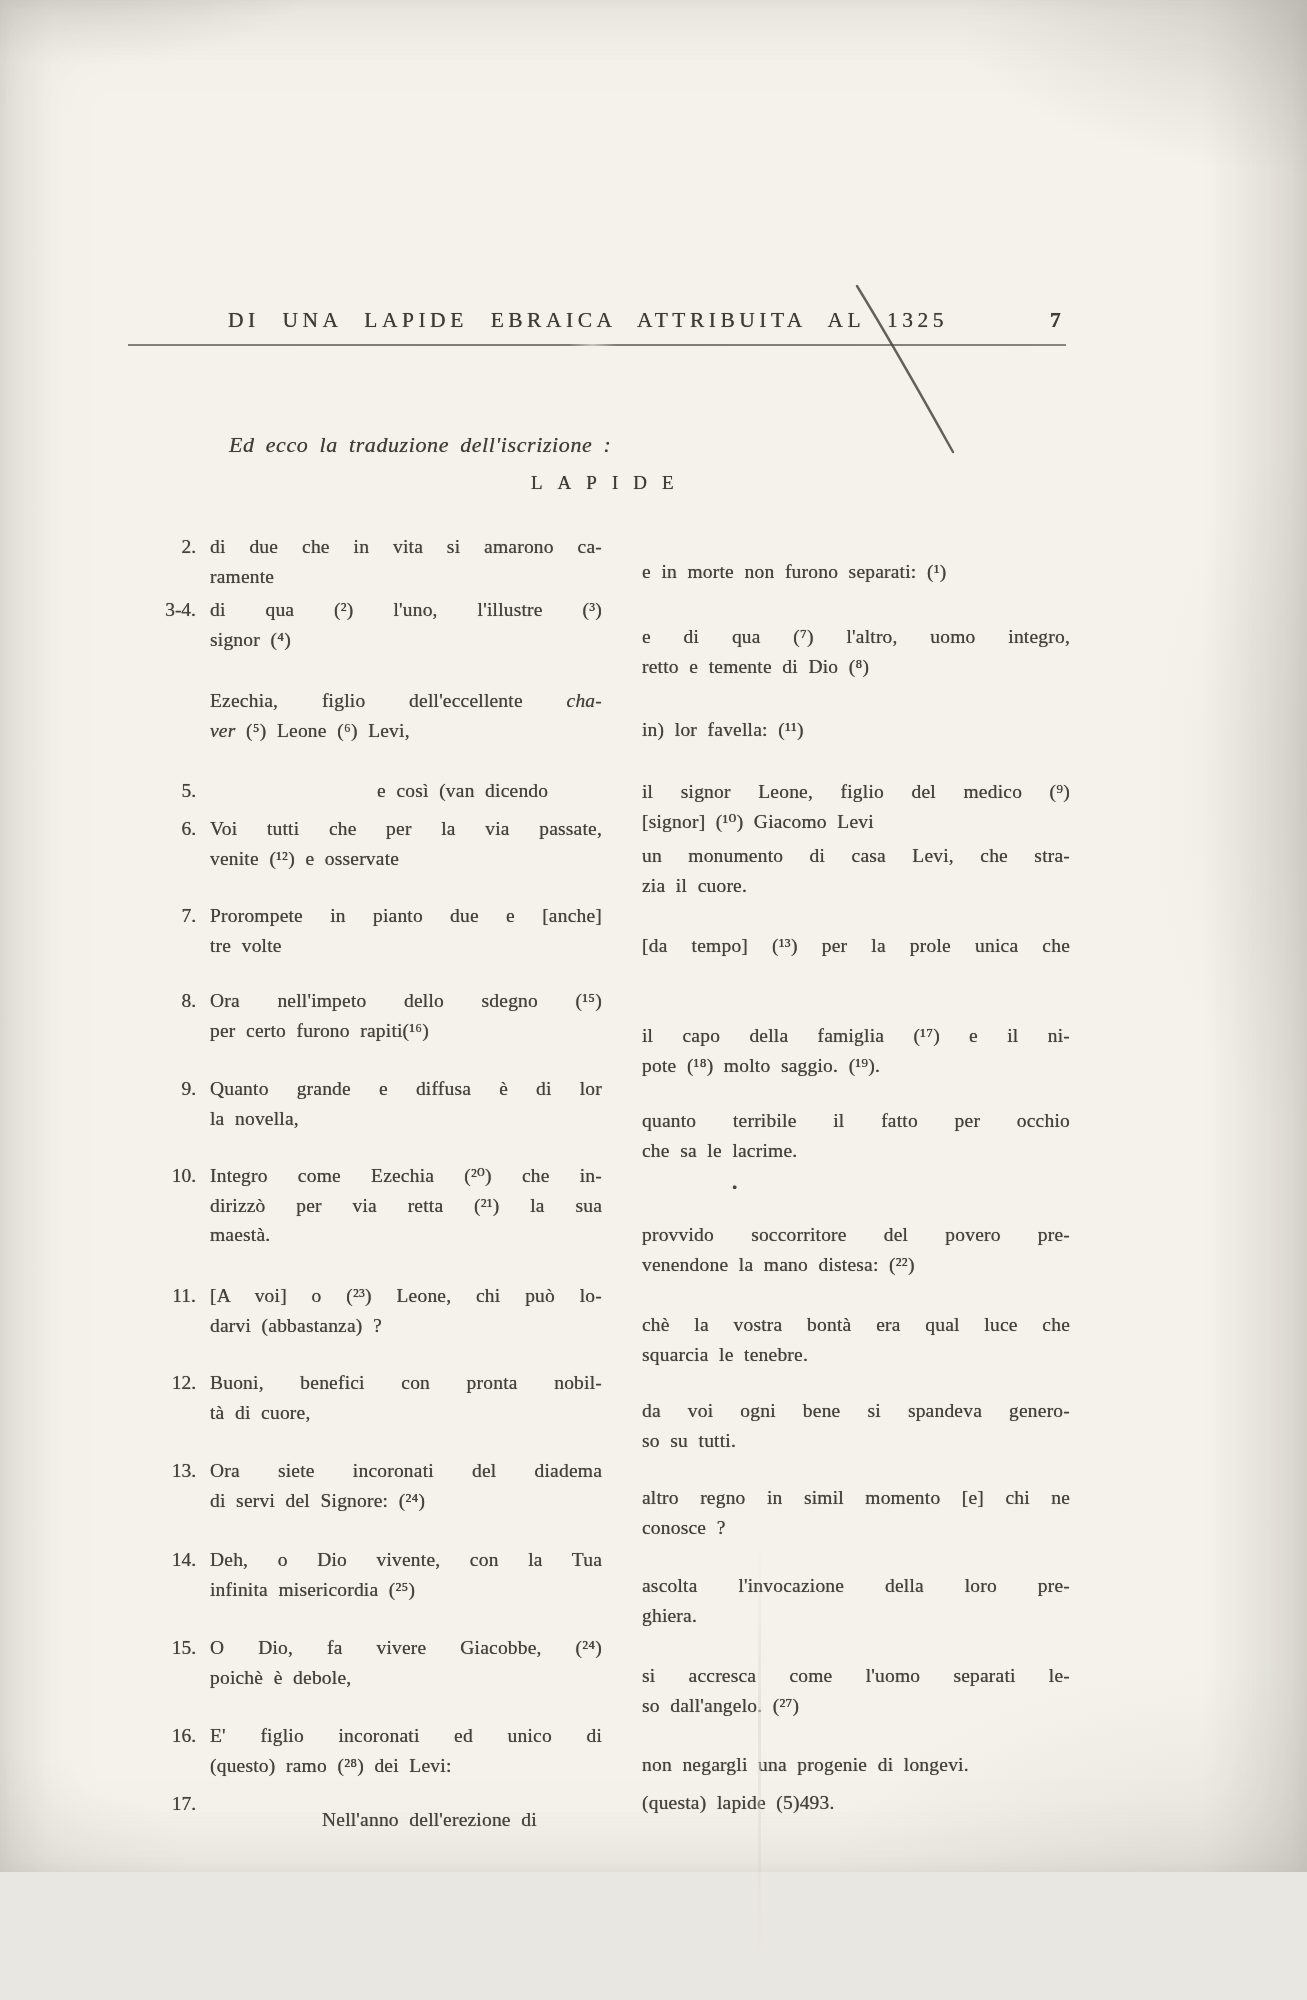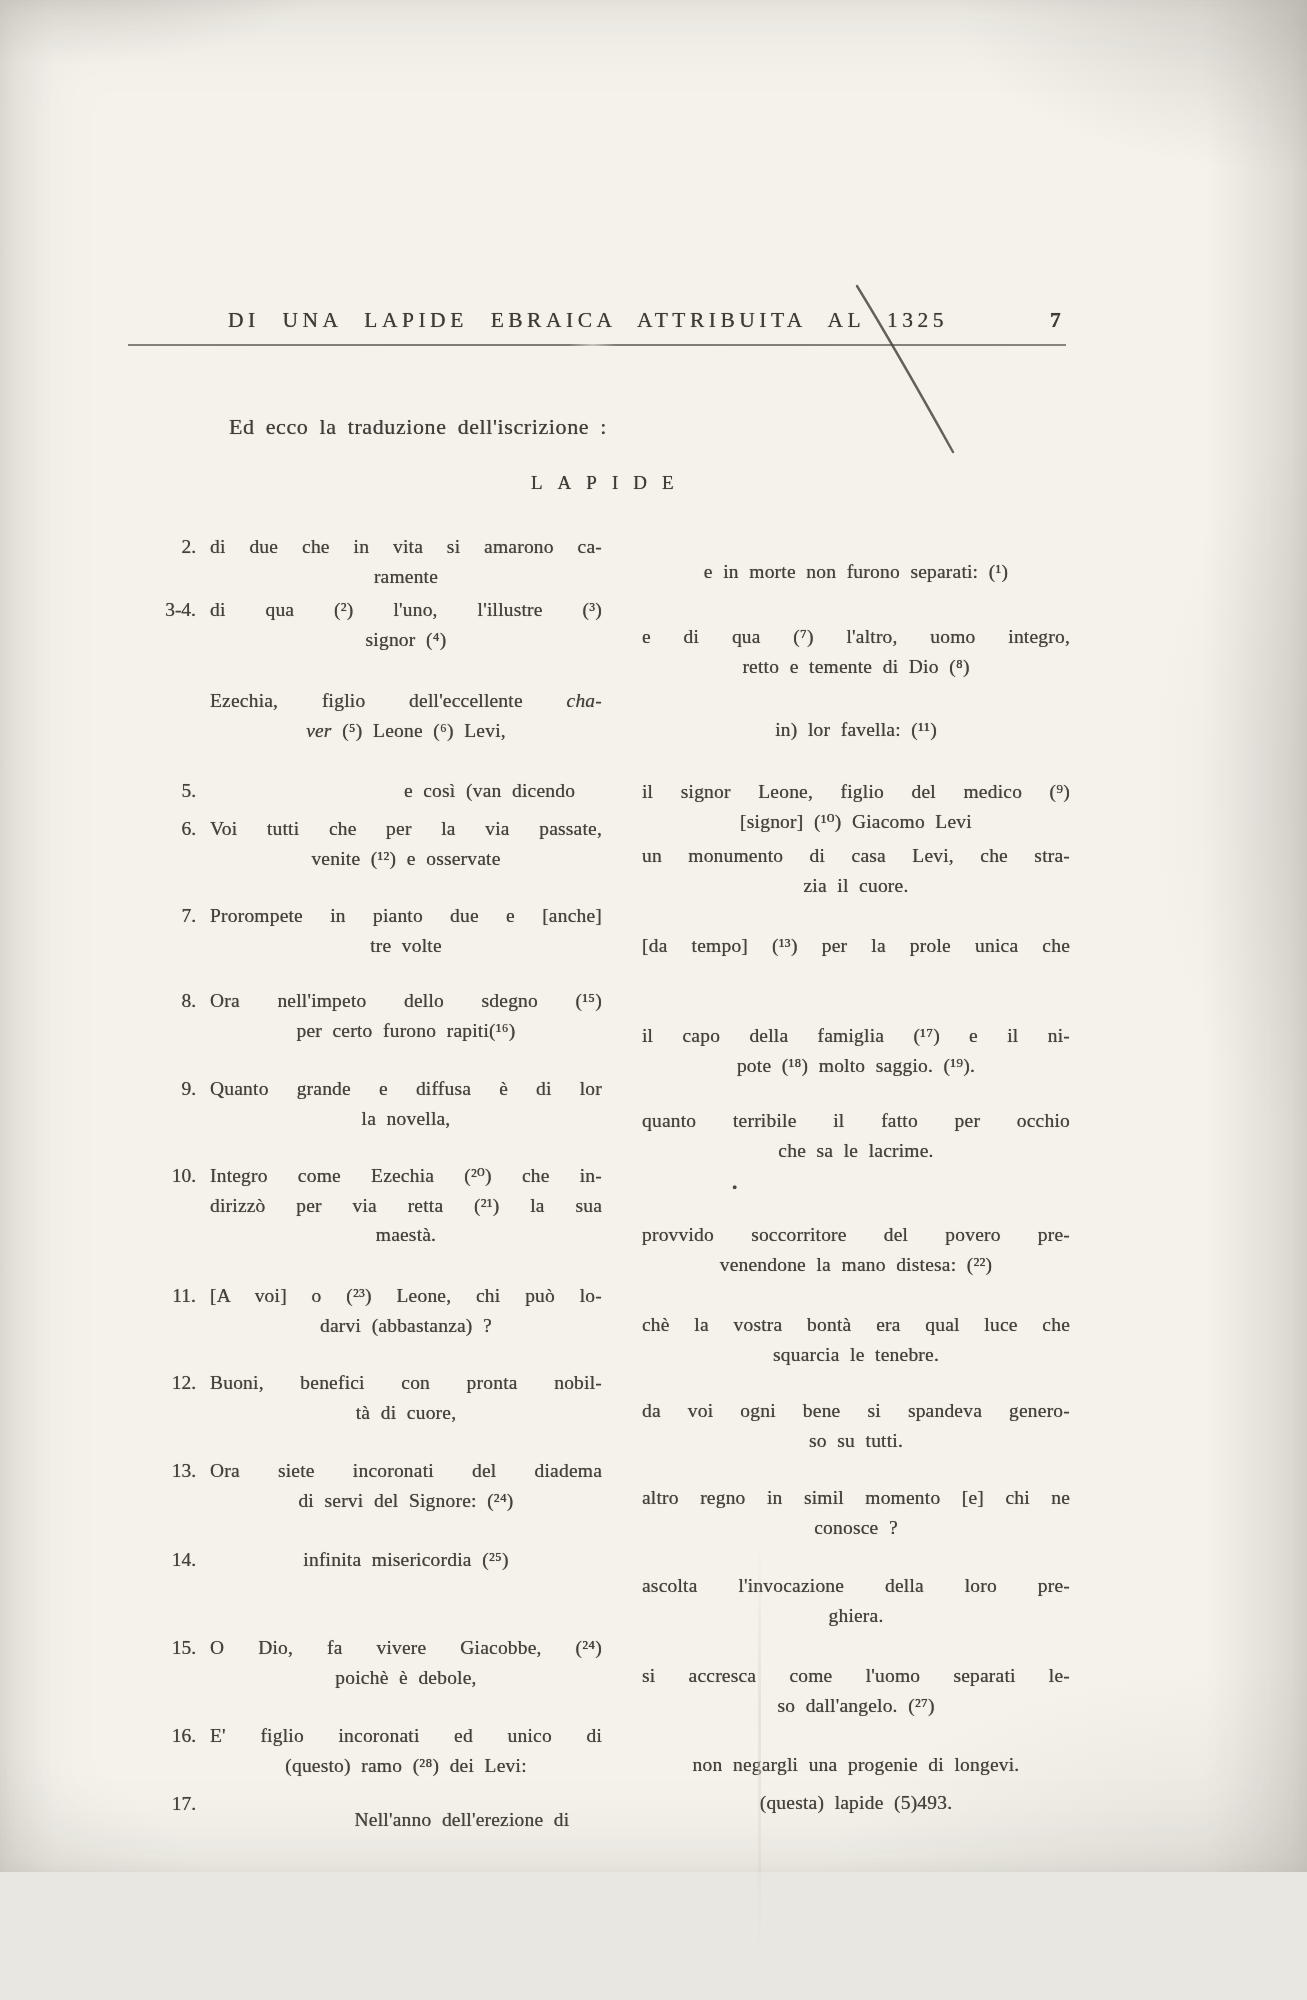--- a/index.html
+++ b/index.html
@@ -27,33 +27,33 @@
     position:absolute;left:228px;top:308px;font-size:21.5px;color:#3e3a34;
     letter-spacing:4.5px;word-spacing:13px;white-space:nowrap;
   }
   .page-number{position:absolute;left:1050px;top:308px;font-size:21.5px;font-weight:bold;color:#3e3a34;}
   .rule{
     position:absolute;left:128px;top:344px;width:938px;height:2px;
     background:linear-gradient(90deg, rgba(95,91,83,.75) 0%, rgba(95,91,83,.78) 47%, rgba(95,91,83,.30) 49.5%, rgba(95,91,83,.78) 52%, rgba(95,91,83,.72) 100%);
   }
   .pen-stroke{position:absolute;left:0;top:0;pointer-events:none;}
   .intro{
-    position:absolute;left:229px;top:414px;font-size:22px;
+    position:absolute;left:229px;top:432px;font-size:22px;font-style:italic;
     letter-spacing:.6px;word-spacing:5px;color:#413d37;white-space:nowrap;
   }
   .section-title{
     position:absolute;left:531px;top:472px;font-size:19px;letter-spacing:15px;
     color:#3e3a34;white-space:nowrap;text-align:center;
   }
   .col{position:absolute;inset:0;}
   .item{position:absolute;font-size:19.5px;line-height:29.5px;}
   #left-col .item{left:210px;width:392px;}
   #right-col .item{left:642px;width:428px;line-height:30px;}
   .num{position:absolute;left:-76px;width:62px;text-align:right;}
-  .line{text-align:center;word-spacing:.28em;letter-spacing:.2px;}
+  .line{text-align:left;word-spacing:.28em;letter-spacing:.2px;}
   .line.j{text-align:justify;-moz-text-align-last:justify;text-align-last:justify;}
   
   #left-col .item:nth-child(1){top:532px}
   #left-col .item:nth-child(2){top:595px}
   #left-col .item:nth-child(3){top:686px}
   #left-col .item:nth-child(4){top:776px}
   #left-col .item:nth-child(5){top:814px}
   #left-col .item:nth-child(6){top:901px}
   #left-col .item:nth-child(7){top:986px}
   #left-col .item:nth-child(8){top:1074px}
@@ -186,20 +186,21 @@
       <div class="item">
         <span class="num">13.</span>
         <div class="body">
           <div class="line j">Ora siete incoronati del diadema</div>
           <div class="line">di servi del Signore: (²⁴)</div>
         </div>
       </div>
       <div class="item">
         <span class="num">14.</span>
         <div class="body">
+          <div class="line j">Deh, o Dio vivente, con la Tua</div>
           <div class="line">infinita misericordia (²⁵)</div>
         </div>
       </div>
       <div class="item">
         <span class="num">15.</span>
         <div class="body">
           <div class="line j">O Dio, fa vivere Giacobbe, (²⁴)</div>
           <div class="line">poichè è debole,</div>
         </div>
       </div>

